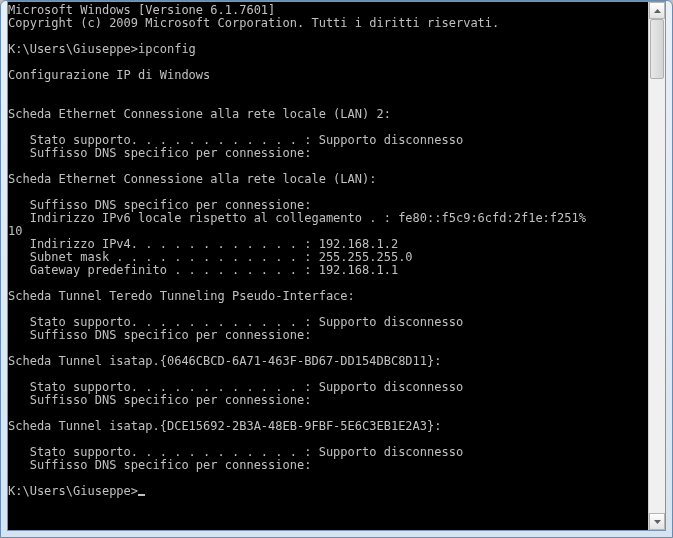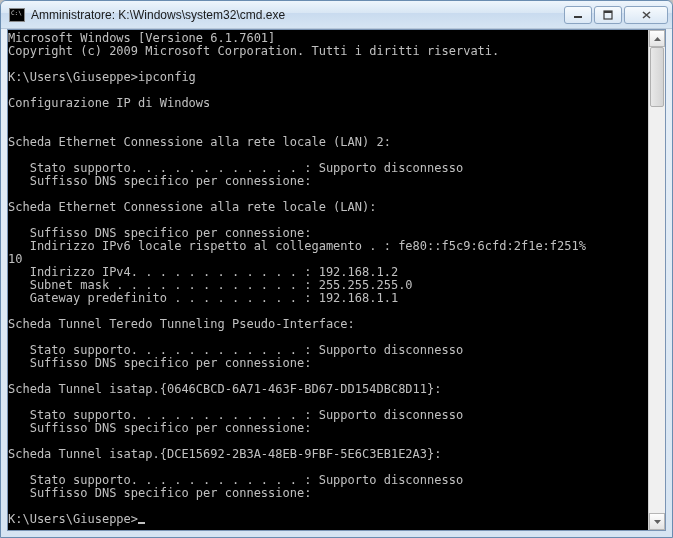--- a/index.html
+++ b/index.html
@@ -135,42 +135,20 @@
     background: #c0c0c0;
     vertical-align: baseline;
     position: relative;
     top: 1px;
   }
 </style>
 </head>
 <body>
 
 <div class="window">
-  <div class="titlebar">
-    <div class="app-icon"></div>
-    <div class="title-text">Amministratore: K:\Windows\system32\cmd.exe</div>
-    <div class="win-buttons">
-      <div class="win-btn">
-        <svg width="10" height="10" viewBox="0 0 10 10">
-          <rect x="1" y="6" width="8" height="2" fill="#3a3a3a"></rect>
-        </svg>
-      </div>
-      <div class="win-btn">
-        <svg width="10" height="10" viewBox="0 0 10 10">
-          <rect x="1" y="1" width="8" height="8" fill="none" stroke="#3a3a3a" stroke-width="1.2"></rect>
-          <rect x="1" y="1" width="8" height="2" fill="#3a3a3a"></rect>
-        </svg>
-      </div>
-      <div class="win-btn close">
-        <svg width="11" height="10" viewBox="0 0 11 10">
-          <path d="M2 2 L9 8 M9 2 L2 8" stroke="#4a4a4a" stroke-width="1.6"></path>
-        </svg>
-      </div>
-    </div>
-  </div>
 
   <div class="client">
     <div class="terminal" id="terminal"><div class="line">Microsoft Windows [Versione 6.1.7601]</div><div class="line">Copyright (c) 2009 Microsoft Corporation. Tutti i diritti riservati.</div><div class="line">&nbsp;</div><div class="line">K:\Users\Giuseppe&gt;ipconfig</div><div class="line">&nbsp;</div><div class="line">Configurazione IP di Windows</div><div class="line">&nbsp;</div><div class="line">&nbsp;</div><div class="line">Scheda Ethernet Connessione alla rete locale (LAN) 2:</div><div class="line">&nbsp;</div><div class="line">   Stato supporto. . . . . . . . . . . . : Supporto disconnesso</div><div class="line">   Suffisso DNS specifico per connessione:</div><div class="line">&nbsp;</div><div class="line">Scheda Ethernet Connessione alla rete locale (LAN):</div><div class="line">&nbsp;</div><div class="line">   Suffisso DNS specifico per connessione:</div><div class="line">   Indirizzo IPv6 locale rispetto al collegamento . : fe80::f5c9:6cfd:2f1e:f251%</div><div class="line">10</div><div class="line">   Indirizzo IPv4. . . . . . . . . . . . : 192.168.1.2</div><div class="line">   Subnet mask . . . . . . . . . . . . . : 255.255.255.0</div><div class="line">   Gateway predefinito . . . . . . . . . : 192.168.1.1</div><div class="line">&nbsp;</div><div class="line">Scheda Tunnel Teredo Tunneling Pseudo-Interface:</div><div class="line">&nbsp;</div><div class="line">   Stato supporto. . . . . . . . . . . . : Supporto disconnesso</div><div class="line">   Suffisso DNS specifico per connessione:</div><div class="line">&nbsp;</div><div class="line">Scheda Tunnel isatap.{0646CBCD-6A71-463F-BD67-DD154DBC8D11}:</div><div class="line">&nbsp;</div><div class="line">   Stato supporto. . . . . . . . . . . . : Supporto disconnesso</div><div class="line">   Suffisso DNS specifico per connessione:</div><div class="line">&nbsp;</div><div class="line">Scheda Tunnel isatap.{DCE15692-2B3A-48EB-9FBF-5E6C3EB1E2A3}:</div><div class="line">&nbsp;</div><div class="line">   Stato supporto. . . . . . . . . . . . : Supporto disconnesso</div><div class="line">   Suffisso DNS specifico per connessione:</div><div class="line">&nbsp;</div><div class="line">K:\Users\Giuseppe&gt;<span class="cursor"></span></div></div>
     <div class="scrollbar">
       <div class="sb-btn">
         <svg width="7" height="4" viewBox="0 0 7 4">
           <path d="M0 4 L3.5 0 L7 4 Z" fill="#606060"></path>
         </svg>
       </div>
       <div class="sb-track">

